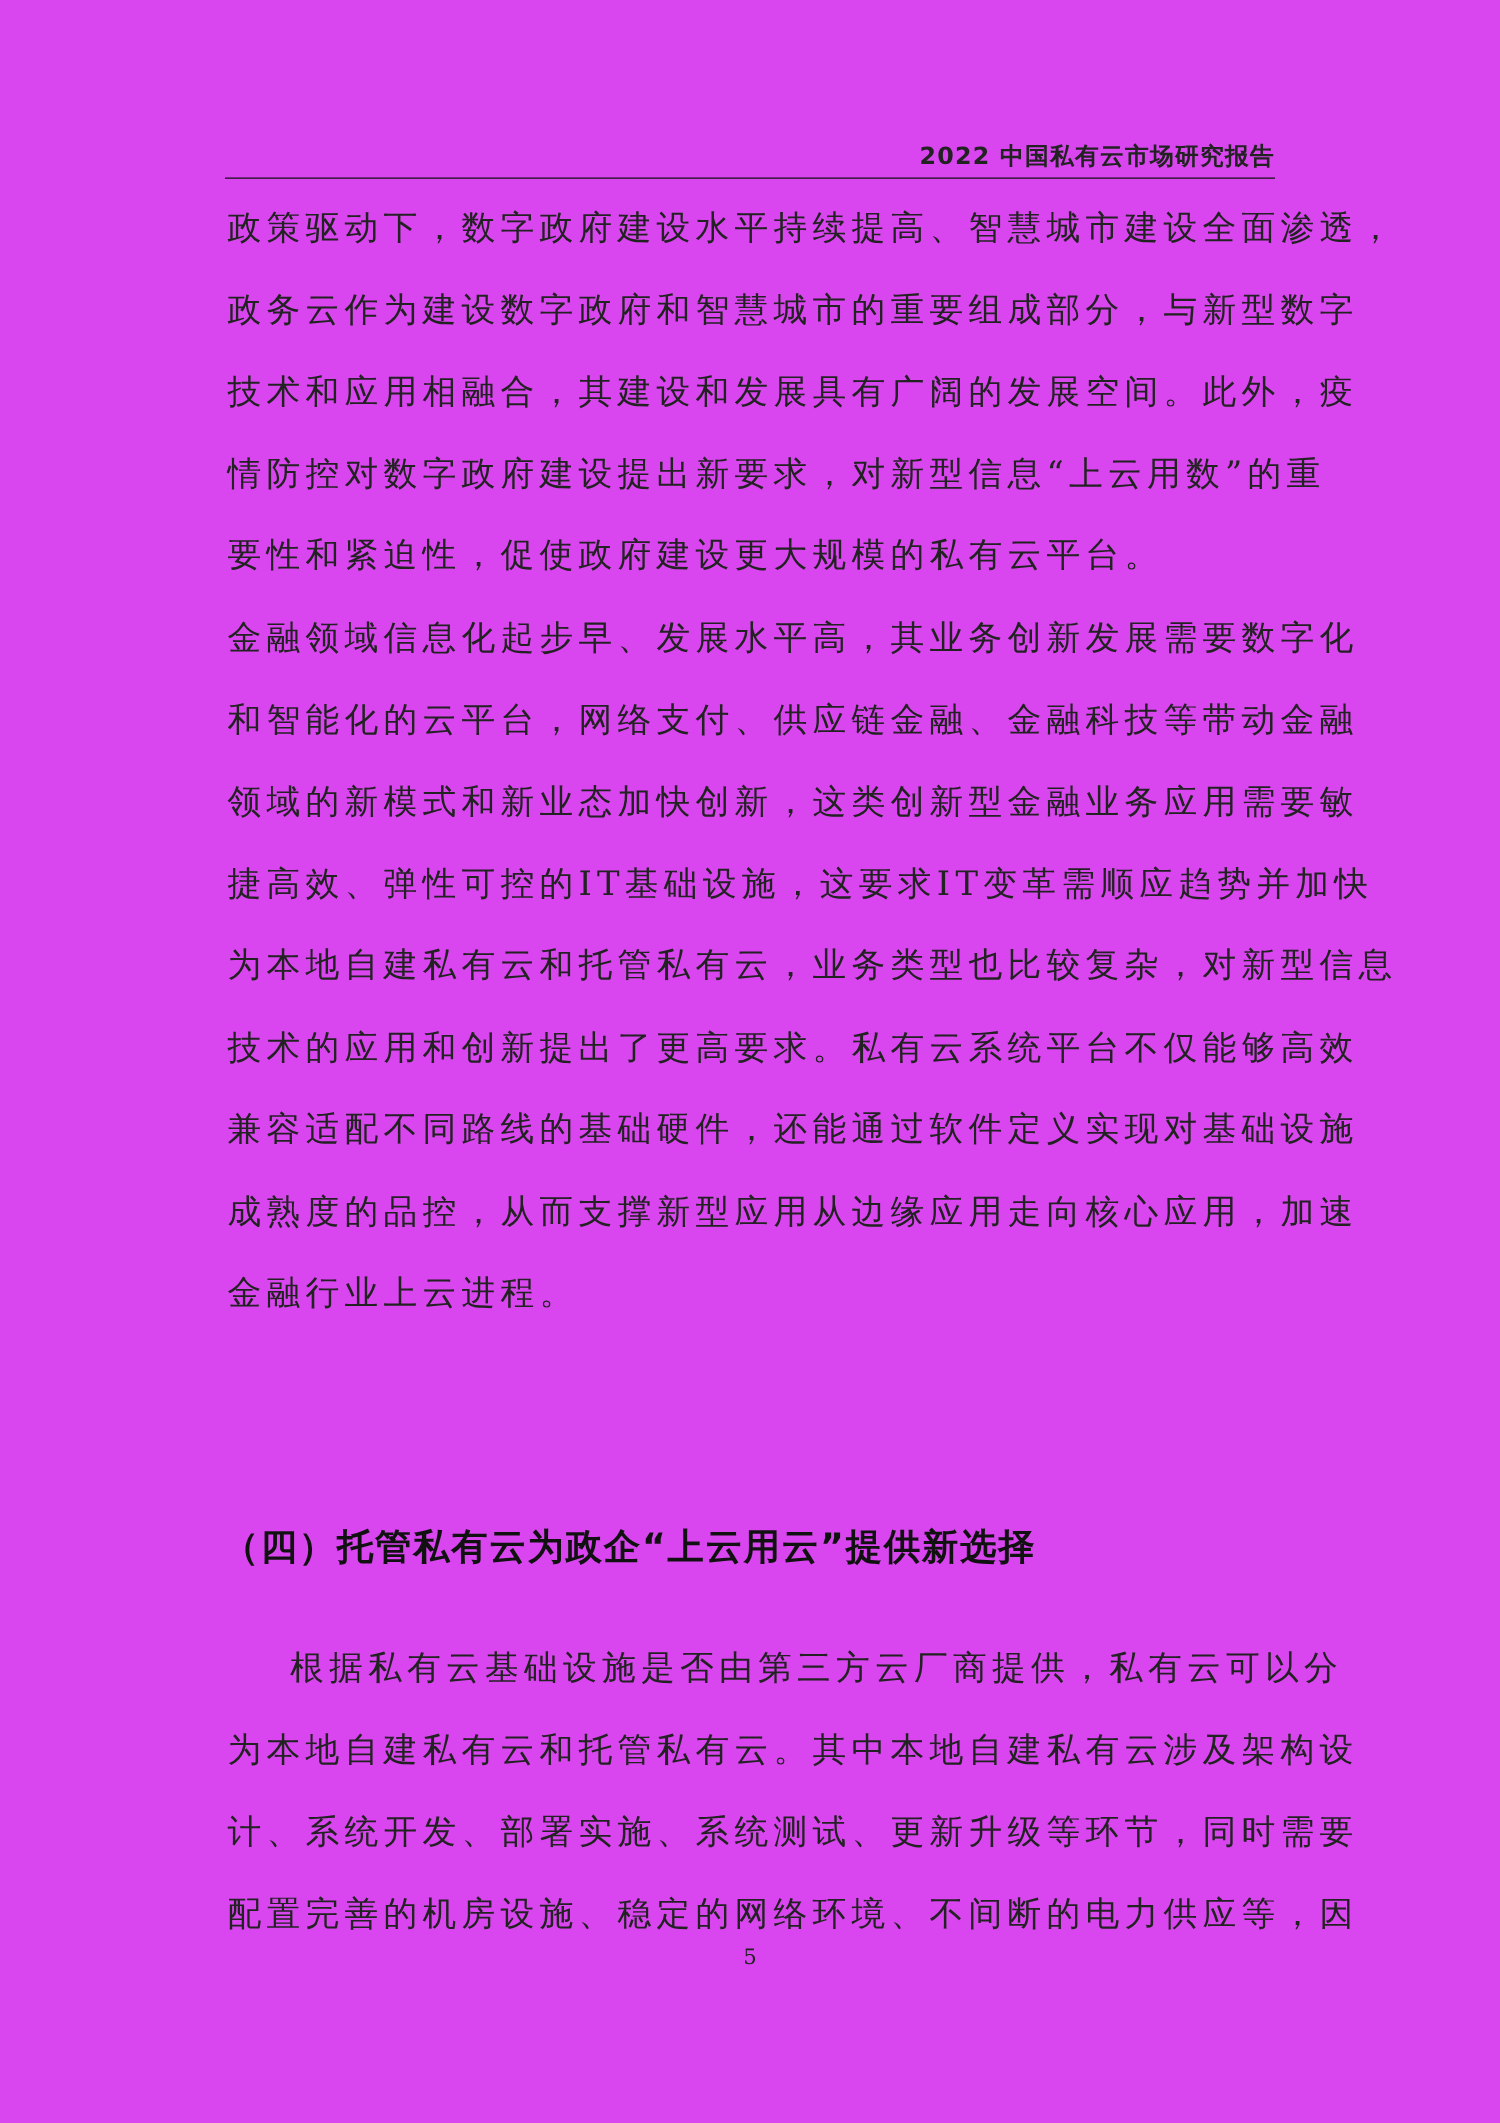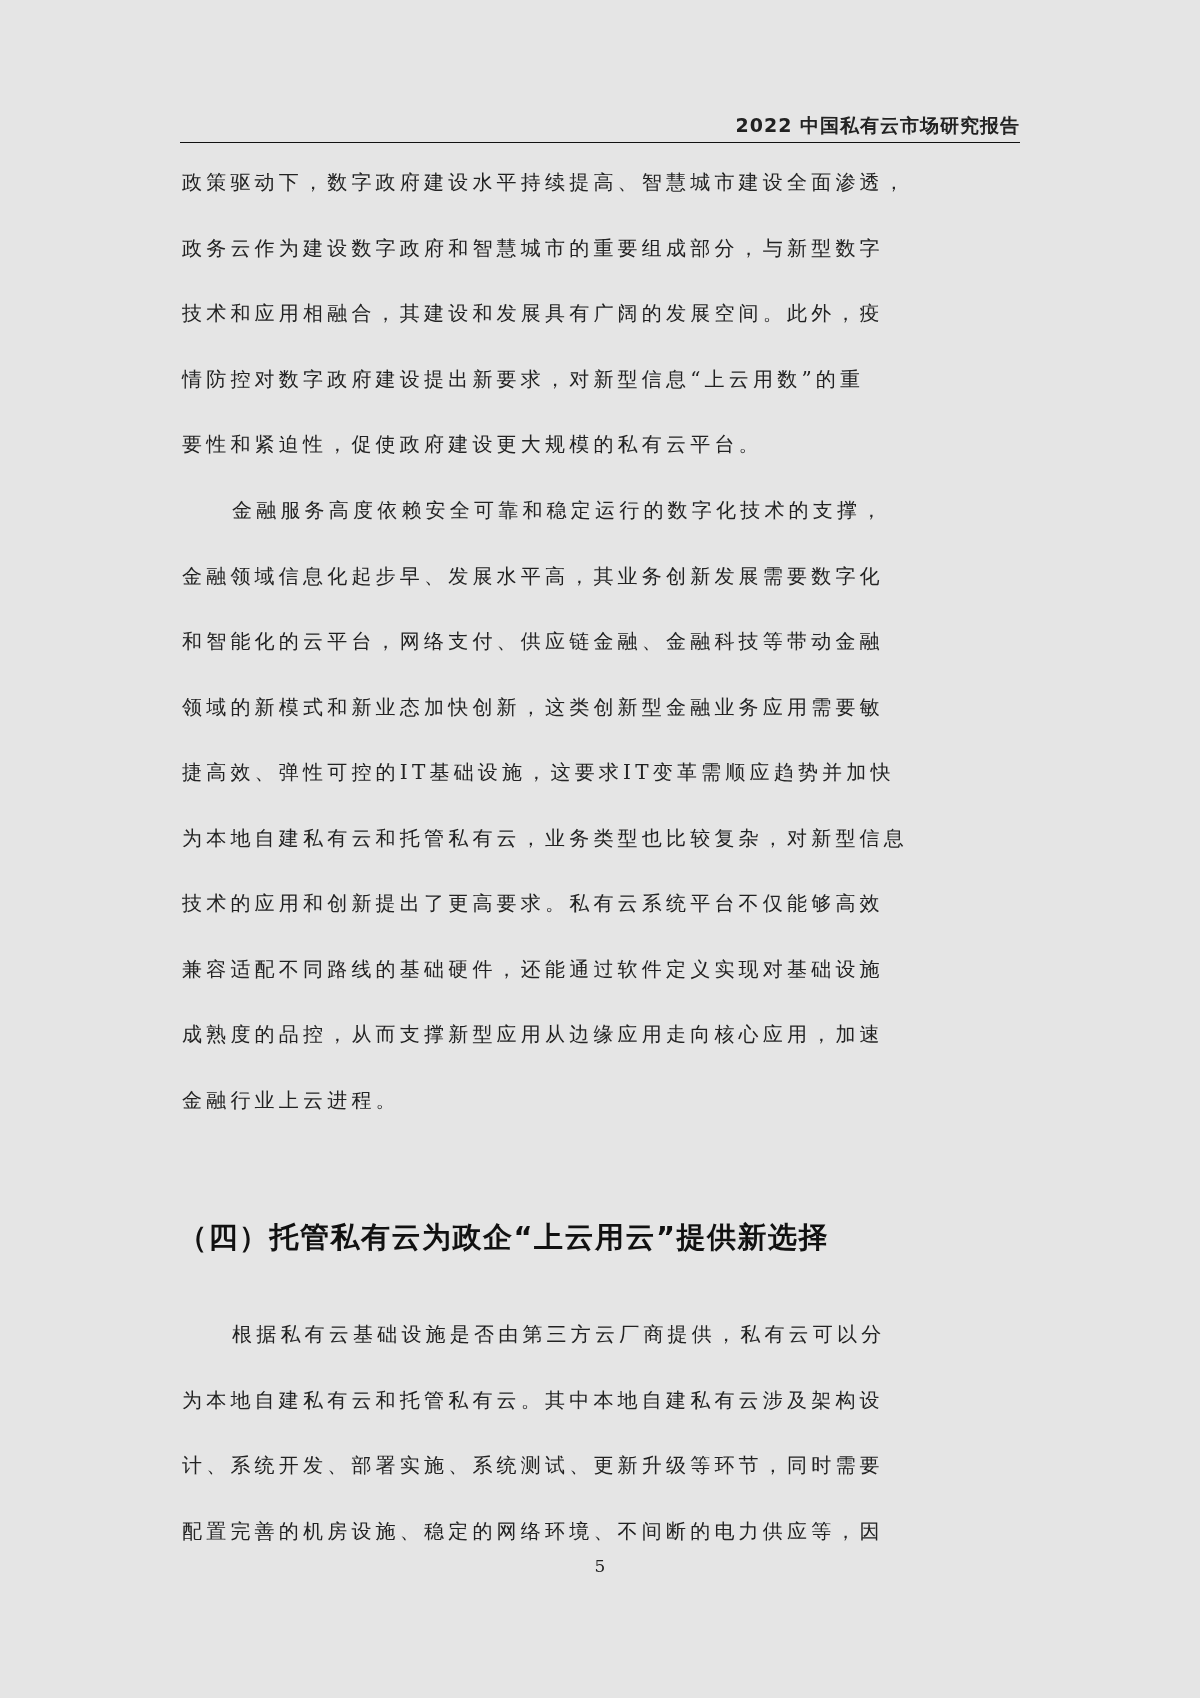--- a/index.html
+++ b/index.html
@@ -13,42 +13,42 @@
       position: relative;
       overflow: hidden;
       font-family: "DejaVu Serif", "Liberation Serif", serif;
       color: #1a1a1a;
     }
     .page {
       position: absolute;
       left: 0; top: 0;
       width: 1200px;
       height: 1698px;
-      background: #e5e5e5;
+      background: #d946ef;
     }
     .running-header {
       position: absolute;
       left: 180px;
       top: 112px;
       width: 840px;
       height: 30px;
       border-bottom: 1.5px solid #111;
       text-align: right;
       font-family: "DejaVu Sans", "Liberation Sans", sans-serif;
       font-weight: bold;
       font-size: 19px;
       line-height: 26px;
       color: #222;
       letter-spacing: 1px;
     }
     .body-text {
       position: absolute;
       left: 182px;
       width: 840px;
-      font-size: 20px;
+      font-size: 27px;
       letter-spacing: 4.2px;
       line-height: 65.5px;
       color: #222;
       white-space: nowrap;
     }
     .line {
       display: block;
       height: 65.5px;
     }
     .indent { padding-left: 50px; }
@@ -85,21 +85,20 @@
 
   <div class="body-text" style="top:150px;">
     <span class="line">政策驱动下，数字政府建设水平持续提高、智慧城市建设全面渗透，</span>
     <span class="line">政务云作为建设数字政府和智慧城市的重要组成部分，与新型数字</span>
     <span class="line">技术和应用相融合，其建设和发展具有广阔的发展空间。此外，疫</span>
     <span class="line">情防控对数字政府建设提出新要求，对新型信息“上云用数”的重</span>
     <span class="line">要性和紧迫性，促使政府建设更大规模的私有云平台。</span>
   </div>
 
   <div class="body-text" style="top:478px;">
-    <span class="line indent">金融服务高度依赖安全可靠和稳定运行的数字化技术的支撑，</span>
     <span class="line">金融领域信息化起步早、发展水平高，其业务创新发展需要数字化</span>
     <span class="line">和智能化的云平台，网络支付、供应链金融、金融科技等带动金融</span>
     <span class="line">领域的新模式和新业态加快创新，这类创新型金融业务应用需要敏</span>
     <span class="line">捷高效、弹性可控的IT基础设施，这要求IT变革需顺应趋势并加快</span>
     <span class="line">为本地自建私有云和托管私有云，业务类型也比较复杂，对新型信息</span>
     <span class="line">技术的应用和创新提出了更高要求。私有云系统平台不仅能够高效</span>
     <span class="line">兼容适配不同路线的基础硬件，还能通过软件定义实现对基础设施</span>
     <span class="line">成熟度的品控，从而支撑新型应用从边缘应用走向核心应用，加速</span>
     <span class="line">金融行业上云进程。</span>
   </div>

